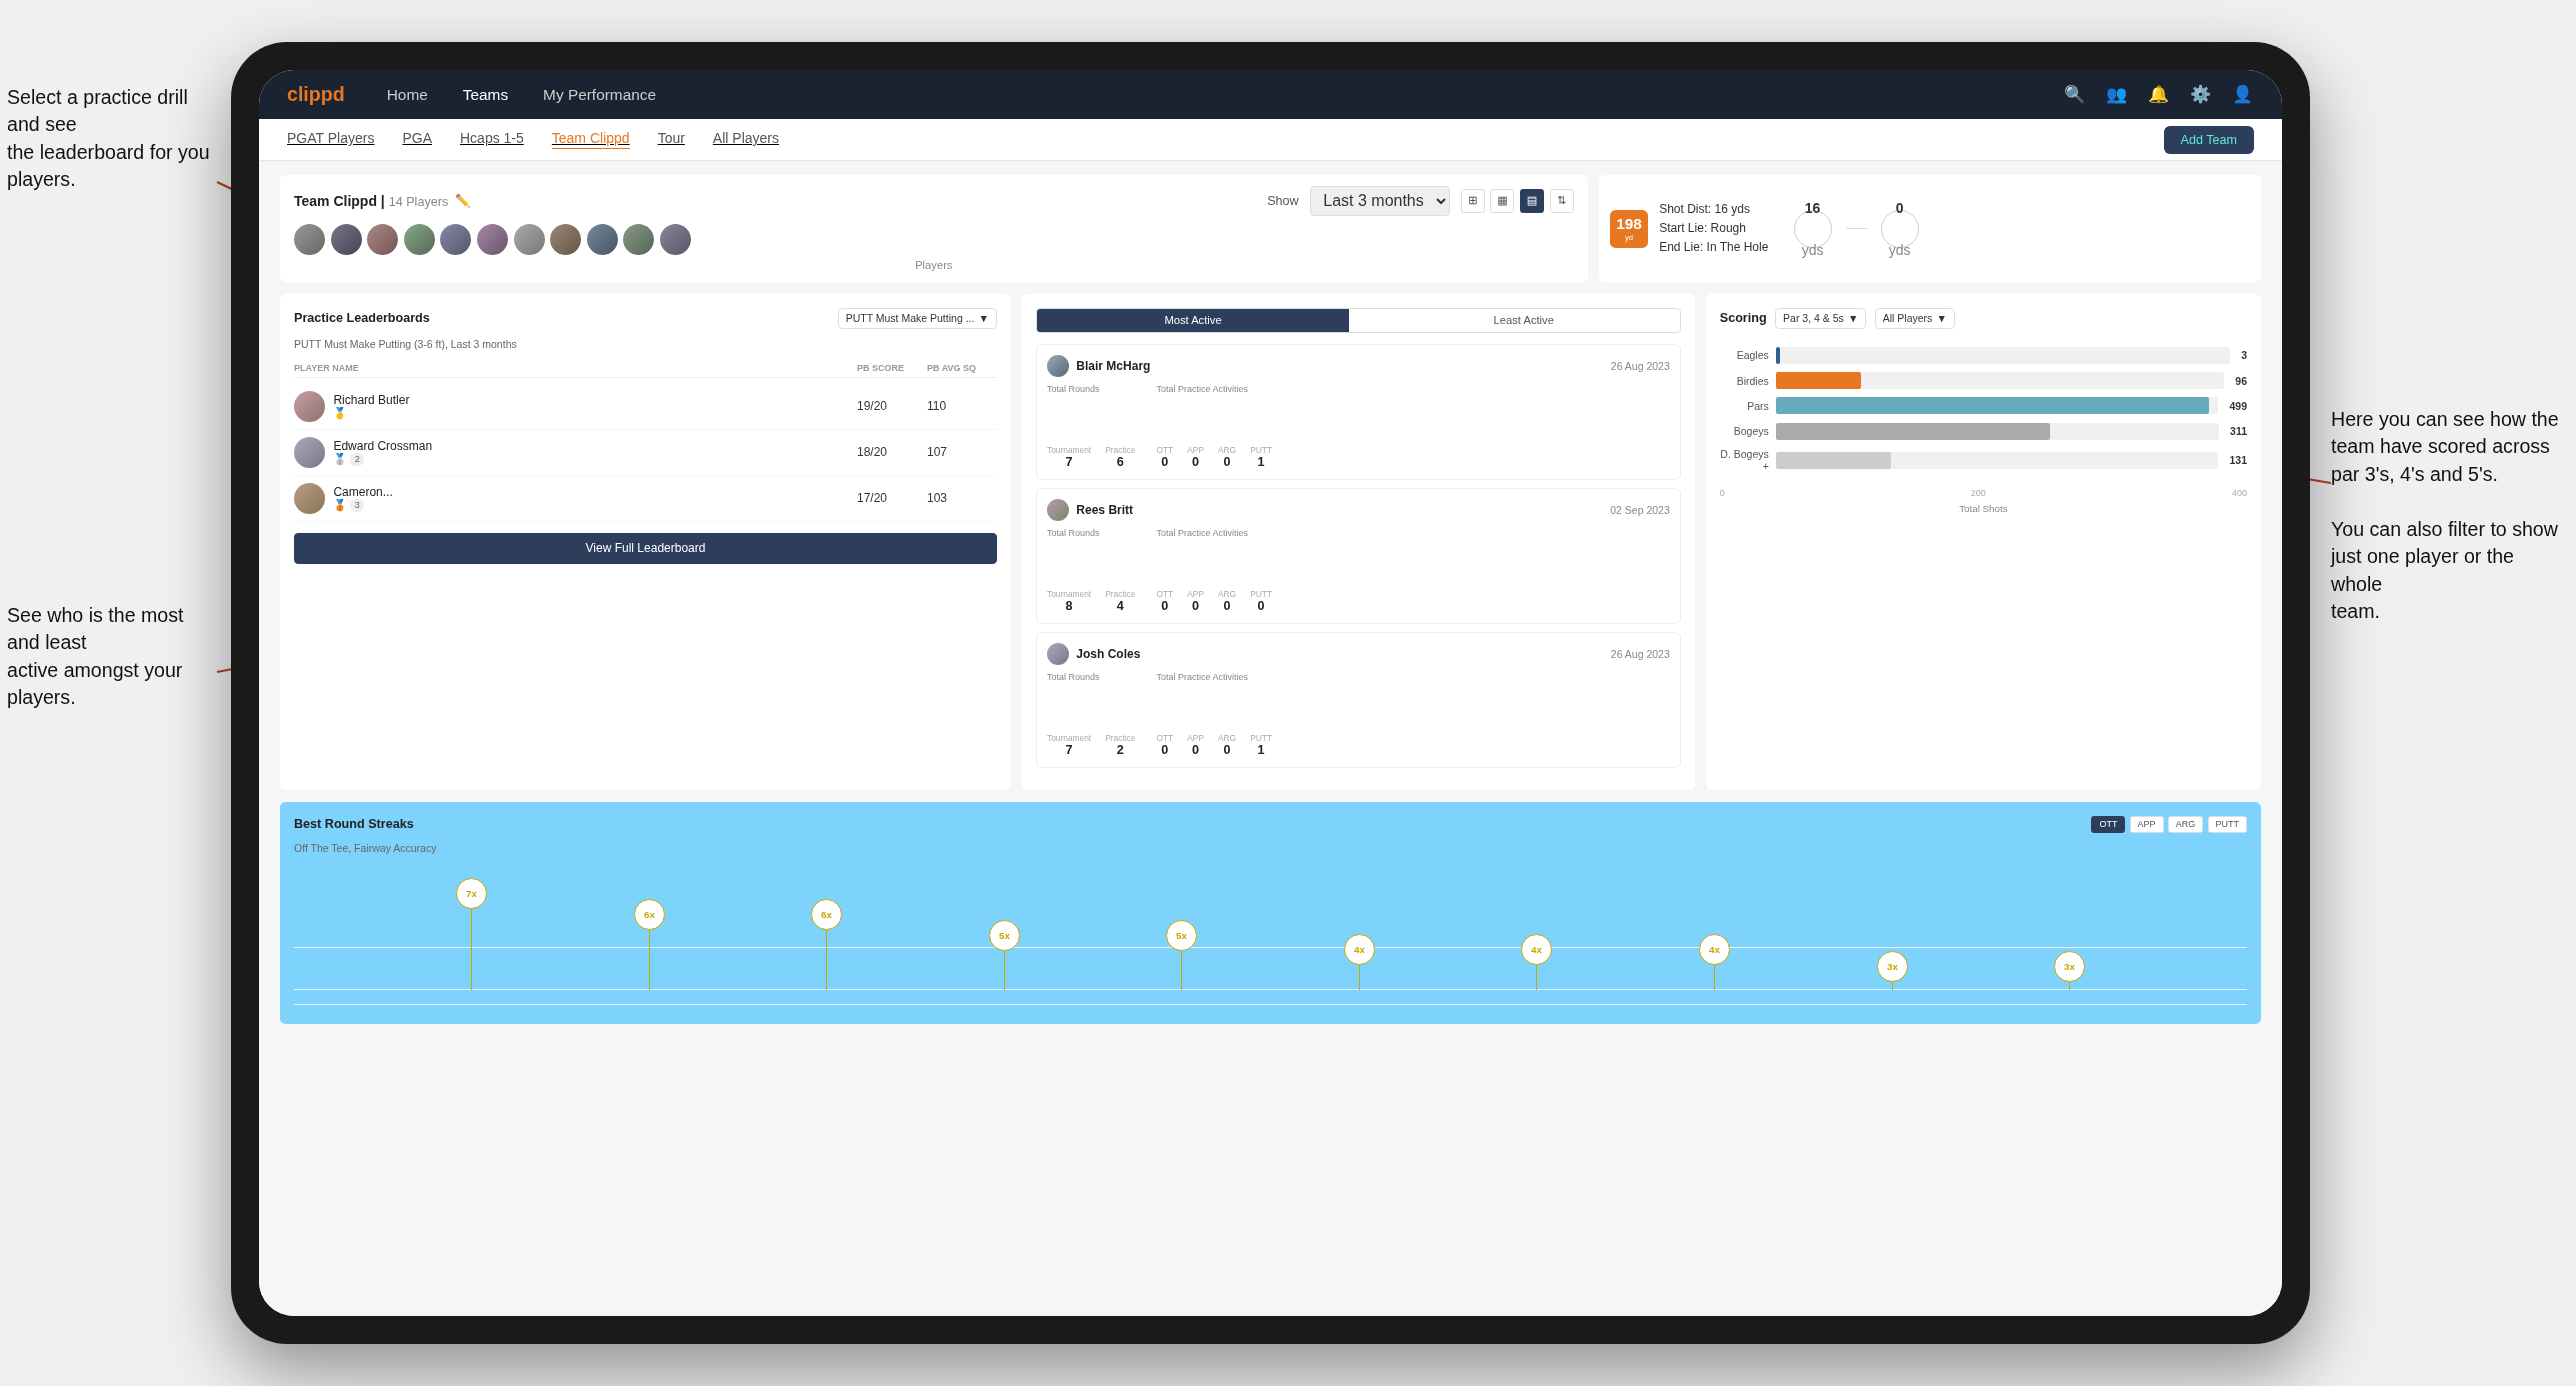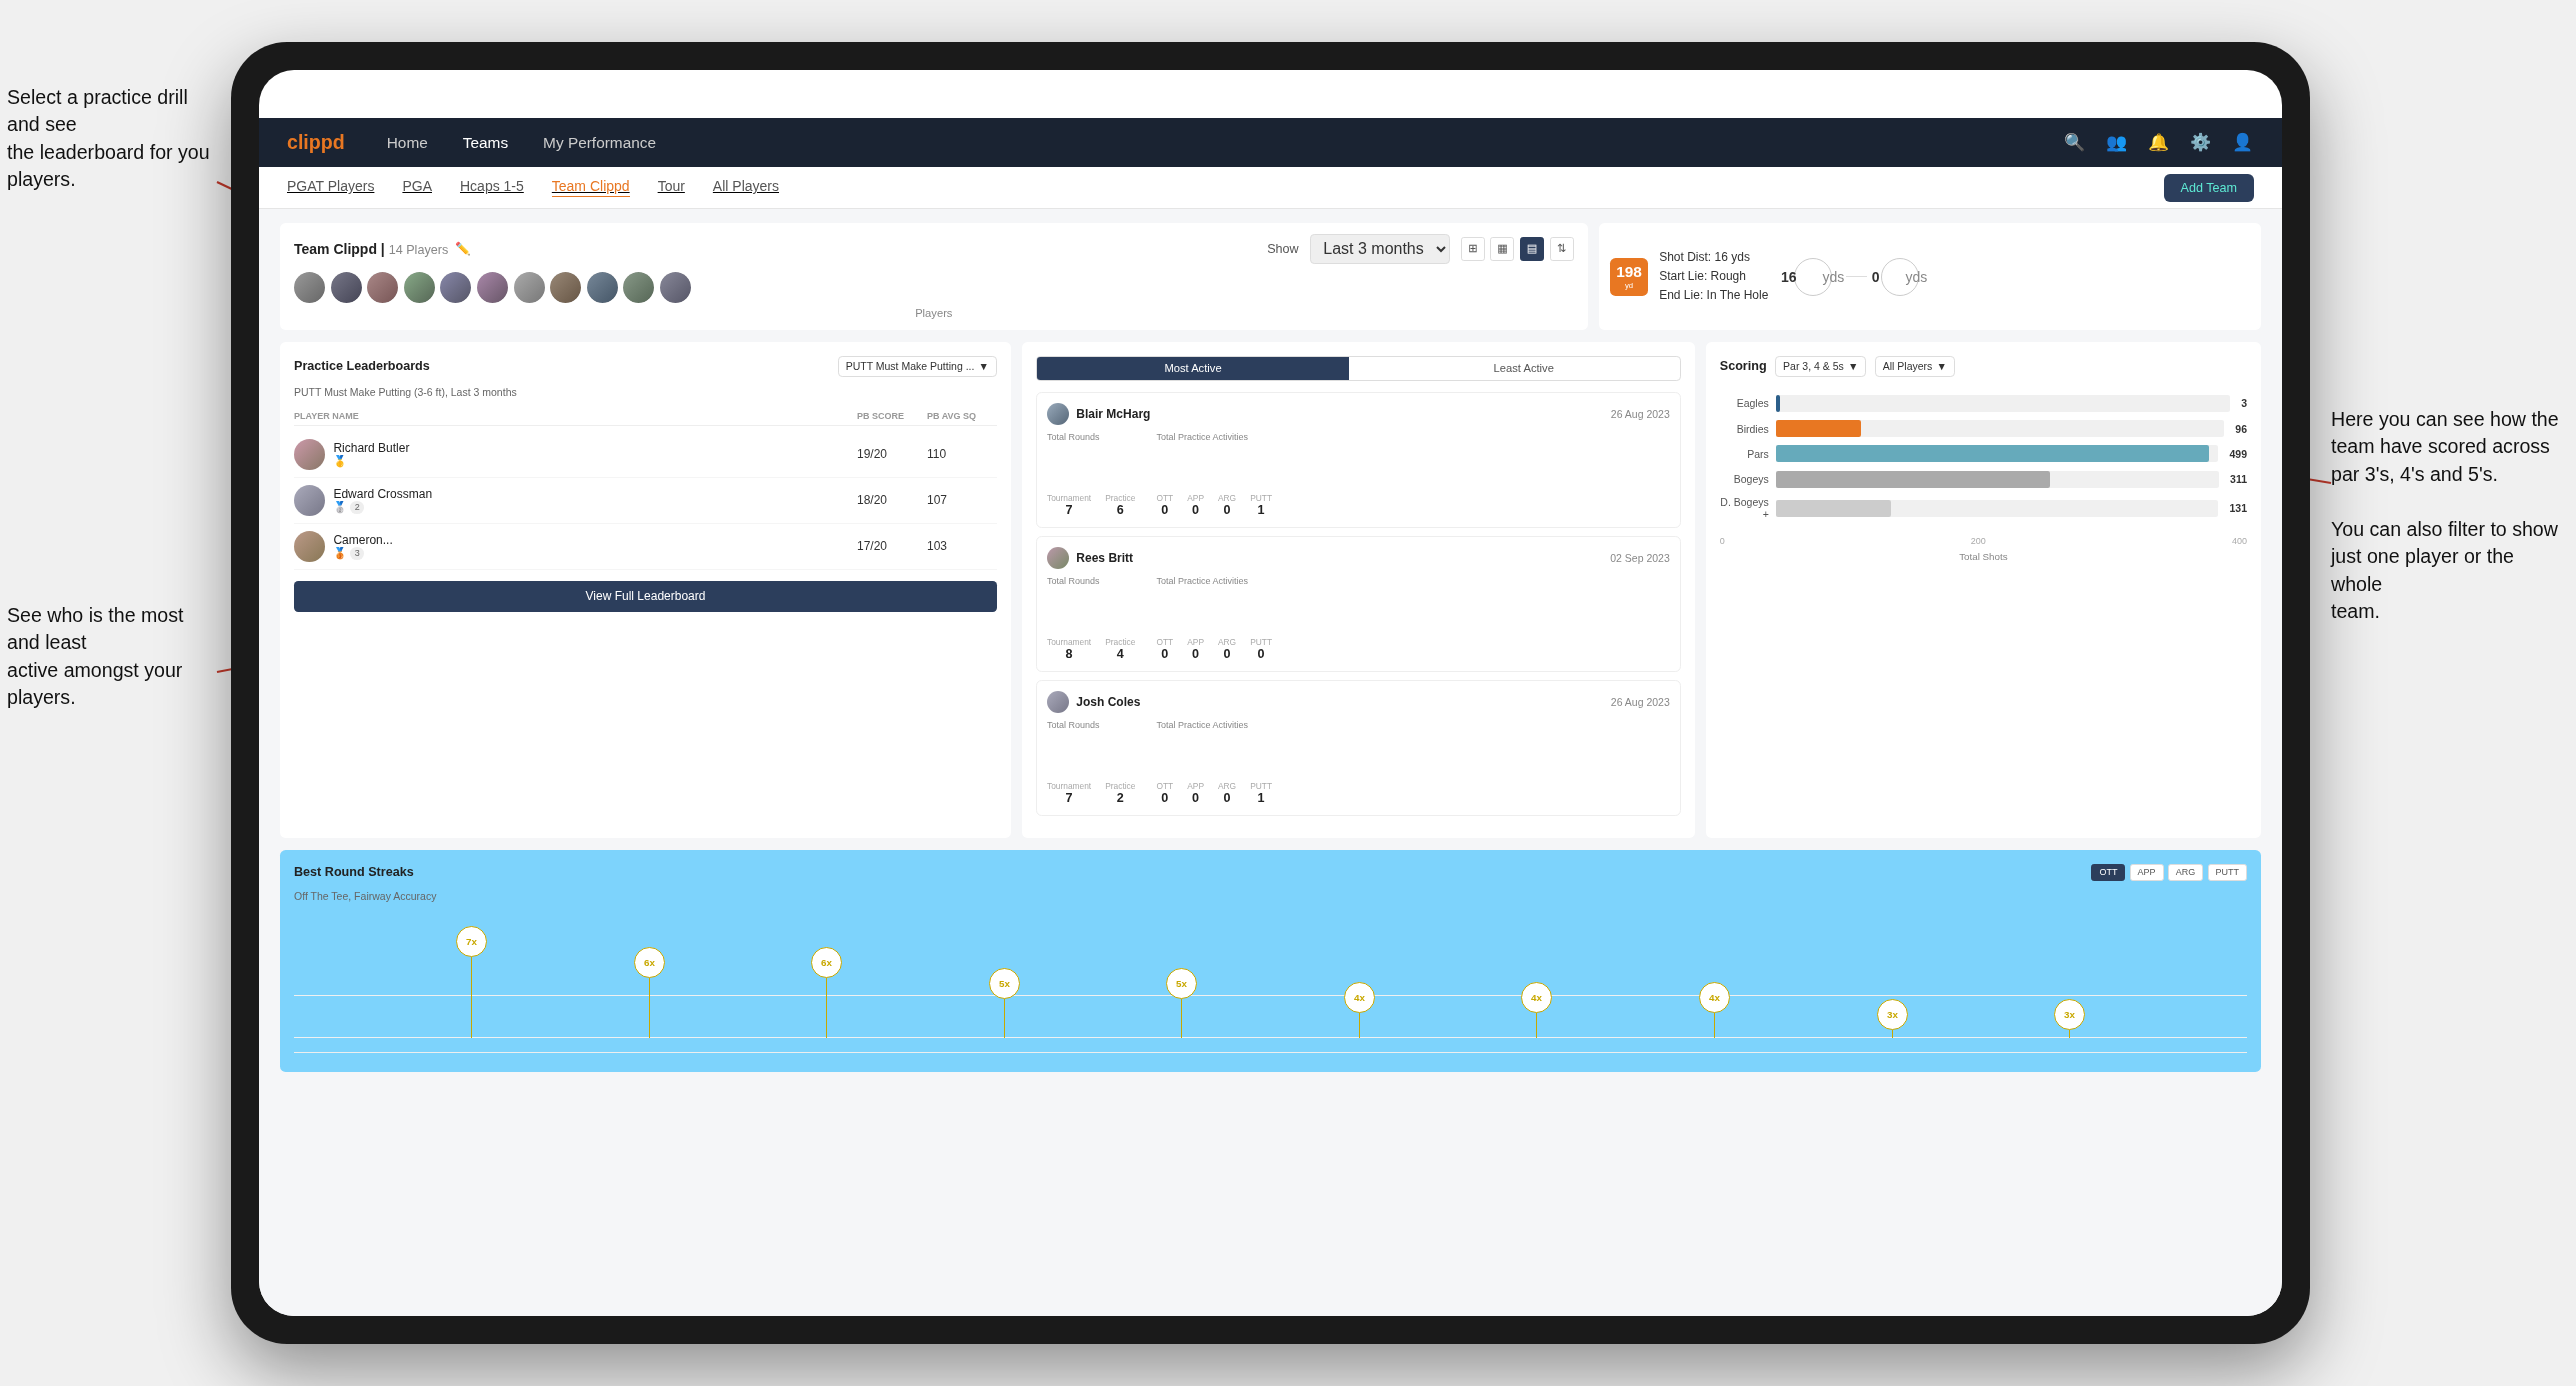--- a/index.html
+++ b/index.html
@@ -57,21 +57,20 @@
     }
 
     
     .top-nav {
       background: #1a2332;
       height: 49px;
       display: flex;
       align-items: center;
       padding: 0 28px;
       flex-shrink: 0;
-      margin-top: 48px;
     }
     .nav-logo {
       color: #e87722;
       font-size: 19.6px;
       font-weight: 700;
       margin-right: 42px;
     }
     .nav-links {
       display: flex;
       gap: 35px;
@@ -251,21 +250,21 @@
       align-items: center;
       gap: 14px;
       margin-left: 14px;
     }
     .shot-circle {
       width: 38px;
       height: 38px;
       border-radius: 50%;
       border: 1.4px solid #ccc;
       display: flex;
-      flex-direction: row;
+      flex-direction: column;
       align-items: center;
       justify-content: center;
       font-size: 14px;
       font-weight: 700;
       color: #333;
       gap: 26px;
     }
     .shot-circle-sub {
       font-size: 14px;
       font-weight: 400;

